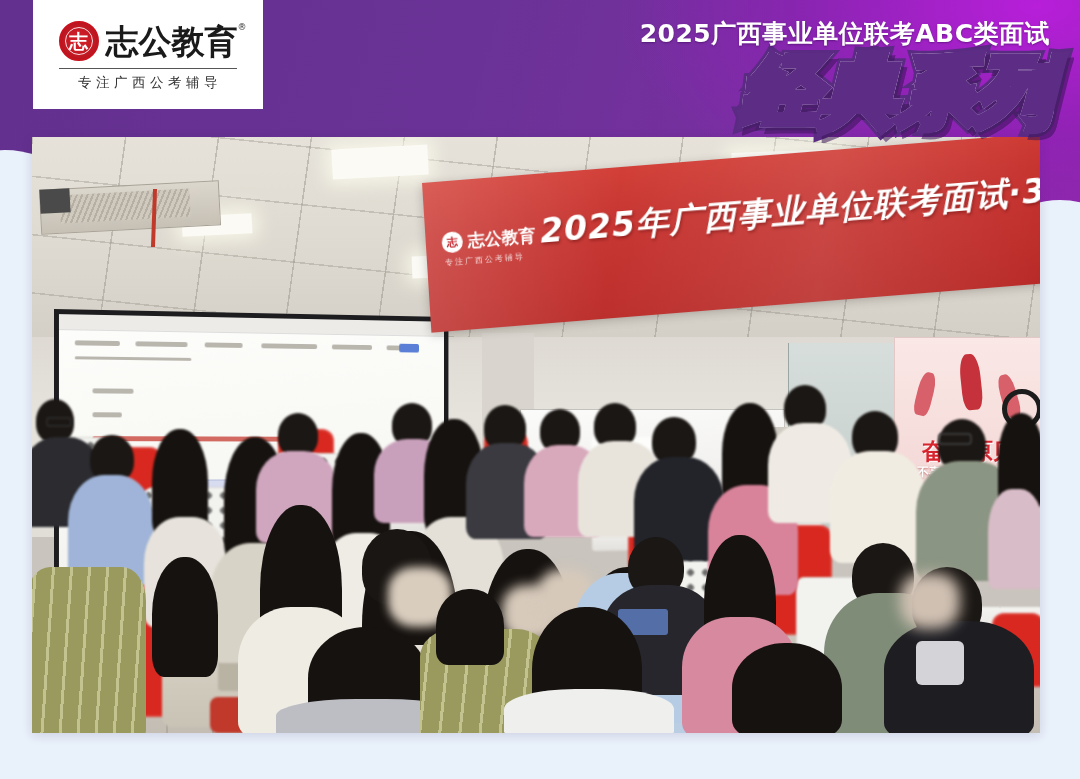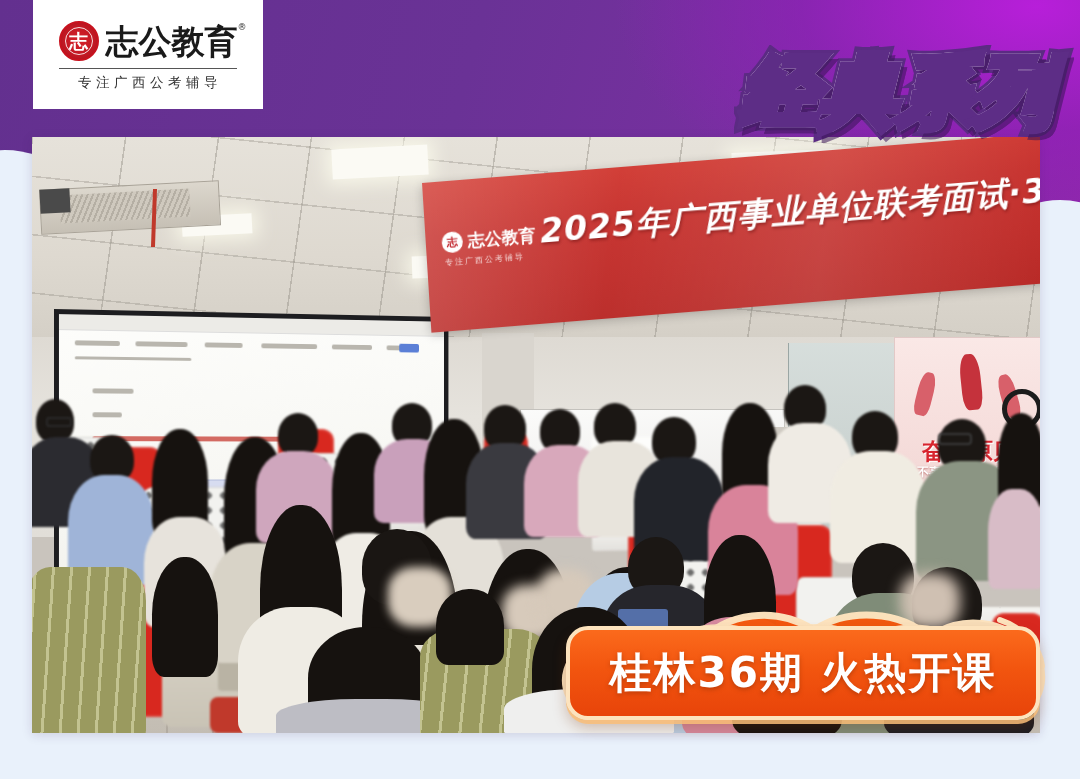--- a/index.html
+++ b/index.html
@@ -344,20 +344,21 @@
       </div>
       <div class="logo-name">
         <span>志公教育</span>
         <span class="logo-reg">®</span>
       </div>
     </div>
     <div class="logo-rule"></div>
     <div class="logo-tag">专注广西公考辅导</div>
   </div>
 
+  <div class="kicker">2025广西事业单位联考ABC类面试</div>
   <div class="big-title-shell">经典系列</div>
   <div class="big-title">经典系列</div>
 
   <div class="photo">
 
     <div class="ph ceiling"></div>
     <div class="ph ceil-grid"></div>
     <div class="ph ceil-light" style="left:300px;top:10px;width:96px;height:30px;transform:rotate(-3deg);"></div>
     <div class="ph ceil-light" style="left:700px;top:14px;width:110px;height:34px;transform:rotate(-2deg);"></div>
     <div class="ph ceil-light" style="left:862px;top:44px;width:104px;height:32px;transform:rotate(-2deg);"></div>
@@ -551,23 +552,14 @@
 
     <div class="ph hair-long" style="left:120px;top:420px;width:66px;height:120px;"></div>
 
     <div class="ph" style="left:-6px;top:430px;width:120px;height:170px;background:repeating-linear-gradient(94deg,#9a9a5f 0 8px,#c3c390 8px 11px,#9a9a5f 11px 18px);border-radius:20% 20% 4% 4%;"></div>
 
     <div class="ph hair-long" style="left:700px;top:506px;width:110px;height:94px;"></div>
 
     <div class="ph" style="left:0;top:250px;width:1008px;height:346px;backdrop-filter:blur(0.4px);"></div>
   </div>
 
-  <div class="ribbon-wrap">
-    <svg width="510" height="130" viewBox="0 0 510 130" style="position:absolute;left:0;top:0;">
-      <path d="M30,48 C70,14 118,26 150,40 C178,8 228,2 266,26 C300,4 352,6 382,34 C410,10 458,16 482,44 C500,64 498,96 470,110 L44,112 C16,102 8,70 30,48 Z" fill="#f4580f" stroke="#fde3bd" stroke-width="7" stroke-linejoin="round" opacity="0.98"></path>
-      <path d="M118,40 C150,16 196,20 222,38 C248,18 292,18 318,38 C348,16 396,20 420,44" fill="none" stroke="#fde3bd" stroke-width="6" stroke-linecap="round" opacity="0.95"></path>
-      <path d="M452,16 C476,24 492,44 494,62" fill="none" stroke="#fde3bd" stroke-width="6" stroke-linecap="round"></path>
-    </svg>
-    <div class="ribbon"></div>
-    <div class="ribbon-text" style="left:18px;top:22px;">桂林36期 火热开课</div>
-  </div>
 
 </div>
 
 </body></html>

